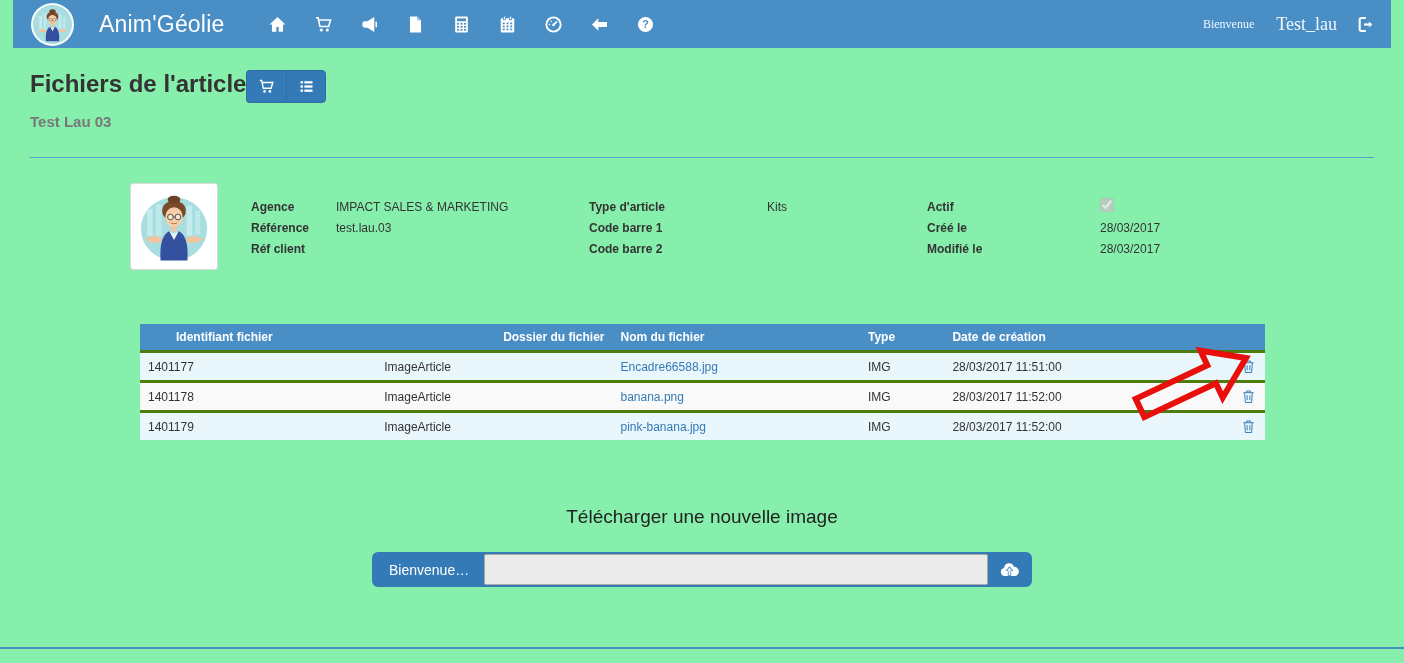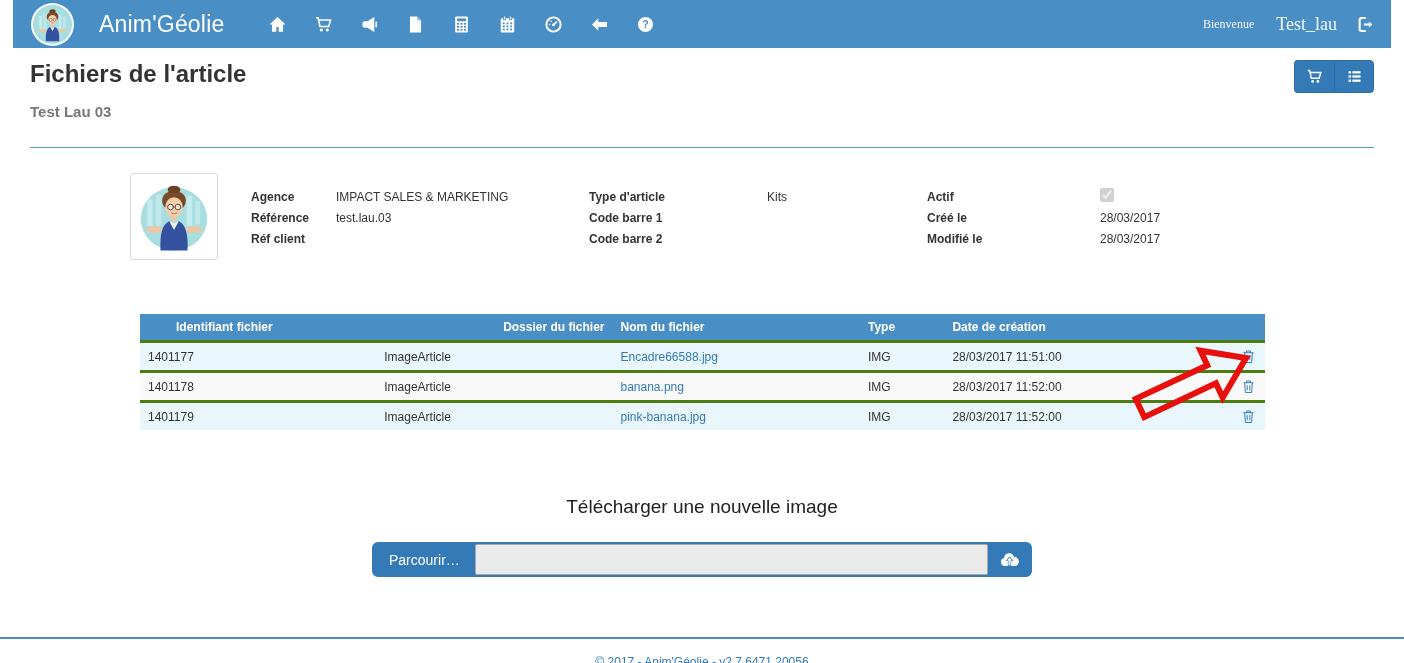--- a/index.html
+++ b/index.html
@@ -2,21 +2,21 @@
 <html><head>
 <meta charset="utf-8">
 <style>
   * { box-sizing: border-box; margin: 0; padding: 0; }
   html,body { width:1404px; }
   body {
     font-family: "Liberation Sans", sans-serif;
     background: #e1f4fa;
     color: #333;
   }
-  .page { position: relative; width: 1404px; height: 663px; background: #ffffff; overflow: hidden; }
+  .page { position: relative; width: 1404px; height: 663px; background: #86efac; overflow: hidden; }
 
   
   .navbar {
     margin: 0 13px; height: 48px; background: #4a8ec6;
     display: flex; align-items: center; padding: 0 12px 0 18px;
   }
   .brand-avatar {
     width: 43px; height: 43px; border-radius: 50%;
     border: 2px solid rgba(255,255,255,.9); overflow: hidden; flex: 0 0 auto;
     background:#a8dde0; cursor: pointer;
@@ -24,21 +24,21 @@
   .brand-title { color:#fff; font-size:23px; margin-left:25px; letter-spacing:.2px; cursor:pointer; }
   .nav-icons { display:flex; align-items:center; margin-left:30px; }
   .nav-icon { width:46px; height:48px; display:flex; align-items:center; justify-content:center; cursor:pointer; }
   .nav-icon svg { width:19px; height:19px; }
   .nav-right { margin-left:auto; display:flex; align-items:center; }
   .nav-welcome { color:#f2f7fb; font-family:"Liberation Serif", serif; font-size:12px; margin-right:22px; }
   .nav-username { color:#f2f7fb; font-family:"Liberation Serif", serif; font-size:18px; margin-right:12px; cursor:pointer; }
   .logout-btn { width:30px; height:48px; display:flex; align-items:center; justify-content:center; cursor:pointer; }
 
   
-  .page-header-row { display:flex; justify-content:space-between; align-items:flex-start; padding:12px 30px 0 30px; }
+  .page-header-row { display:flex; align-items:flex-start; padding:22px 30px 0 30px; }
   .page-title { font-size:24px; font-weight:bold; color:#333; }
   .page-subtitle { font-size:15px; font-weight:bold; color:#777; margin-top:15px; }
   .btn-group { display:flex; }
   .btn-blue {
     background:#337ab7; border:1px solid #2e6da4; color:#fff;
     width:40px; height:33px; display:flex; align-items:center; justify-content:center; cursor:pointer;
   }
   .btn-blue:first-child { border-radius:4px 0 0 4px; border-right:none; }
   .btn-blue:last-child { border-radius:0 4px 4px 0; border-left:1px solid #2e6da4; }
   .btn-blue svg { width:17px; height:17px; }
@@ -394,21 +394,21 @@
   </div>
 
   <div class="arrow-overlay">
     <svg viewBox="0 0 128 100" width="128" height="100">
       <polygon points="16.3,79.1 87.9,45.3 94.7,59.7 118,20 72.5,12.7 79.3,27.2 7.7,60.9" fill="none" stroke="#e8100c" stroke-width="6" stroke-linejoin="miter"></polygon>
     </svg>
   </div>
 
   <div class="upload-title">Télécharger une nouvelle image</div>
   <div class="upload-group">
-    <button class="browse-btn">Parcourir…</button>
+    <button class="browse-btn">Bienvenue…</button>
     <input type="text" class="file-input" value="" style="">
     <button class="upload-btn">
       <svg viewBox="0 0 26 20">
           <path d="M6.5 19a5.5 5.5 0 0 1-.8-10.9A6.8 6.8 0 0 1 19 6.3 5 5 0 0 1 20 19z" fill="#fff"></path>
           <path d="M13 5.5 7.5 12h3.2v7h4.6v-7h3.2z" fill="#4a8ec6"></path>
           <path d="M13 7.5 9.8 11.3h2v6.7h2.4v-6.7h2z" fill="#fff"></path>
         </svg>
     </button>
   </div>
 

